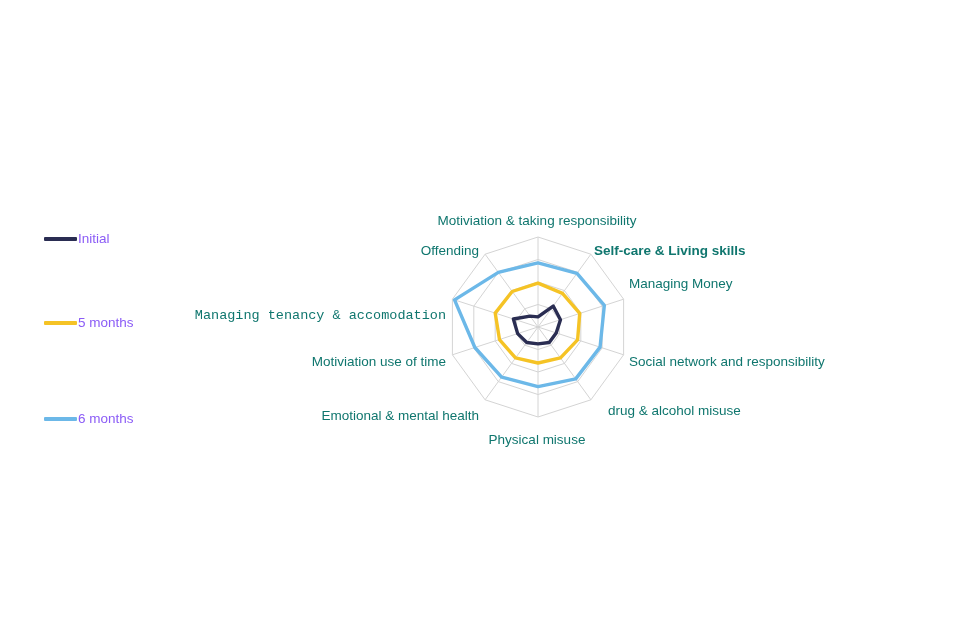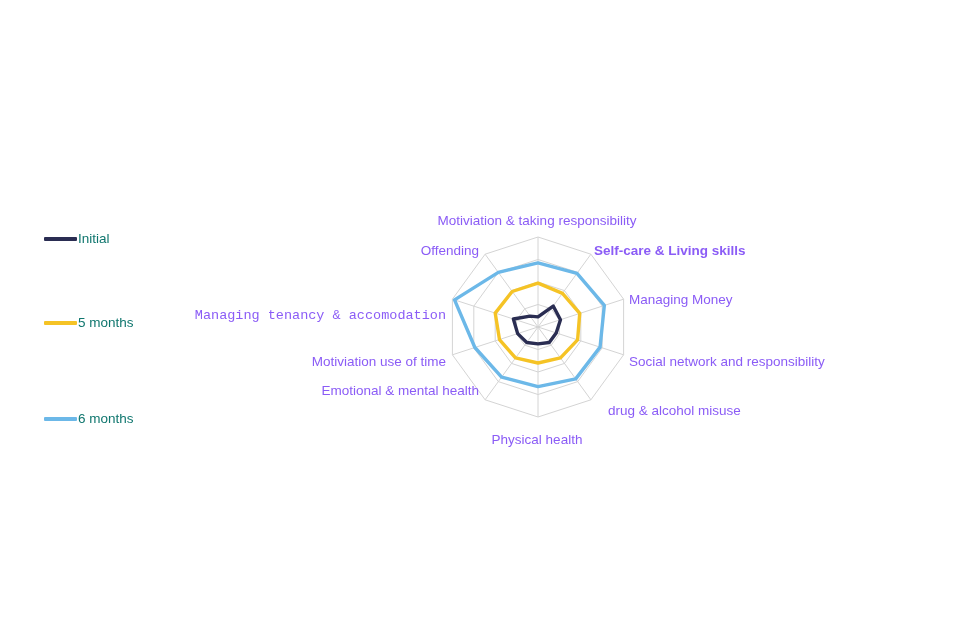--- a/index.html
+++ b/index.html
@@ -45,30 +45,30 @@
 
   .legend-swatch {
     width: 33px;
     height: 4px;
     border-radius: 1px;
     flex: 0 0 auto;
   }
   .legend-label {
     font-size: 13.5px;
     line-height: 18px;
-    color: #0f766e;
+    color: #8b5cf6;
     margin-left: 1px;
   }
 
   
   .axis-label {
     position: absolute;
     font-size: 13.5px;
     line-height: 16px;
-    color: #8b5cf6;
+    color: #0f766e;
     white-space: nowrap;
   }
   .axis-label.anchor-mid  { transform: translateX(-50%); }
   .axis-label.anchor-end  { transform: translateX(-100%); }
 
   svg { display: block; }
   .grid-poly {
     fill: none;
     stroke: #d4d4d4;
     stroke-width: 1;
@@ -120,23 +120,23 @@
       <line x1="538" y1="327" x2="452.40" y2="299.19" class="grid-spoke"></line>
       <line x1="538" y1="327" x2="485.10" y2="254.19" class="grid-spoke"></line>
       <polygon points="538.00,316.88 553.21,306.07 560.47,319.70 556.19,332.91 549.24,342.47 538.00,343.88 526.76,342.47 517.67,333.61 513.39,319.00 530.06,316.08" class="series-poly" stroke="#2a2d52"></polygon>
       <polygon points="538.00,283.13 562.47,293.32 579.73,313.44 577.59,339.86 560.48,357.94 538.00,363.00 515.52,357.94 499.48,339.52 495.20,313.09 512.21,291.50" class="series-poly" stroke="#f5c325"></polygon>
       <polygon points="538.00,262.88 577.01,273.30 604.34,305.45 600.06,347.16 575.69,378.88 538.00,386.63 501.63,377.06 474.87,347.51 454.54,299.88 498.32,272.39" class="series-poly" stroke="#6cb8e8"></polygon>
     </svg>
 
   <div id="axis-labels">
       <div class="axis-label anchor-mid" style="left: 537px; top: 213px;">Motiviation &amp; taking responsibility</div>
       <div class="axis-label anchor-start" style="left: 594px; top: 243px; font-weight: bold;">Self-care &amp; Living skills</div>
-      <div class="axis-label anchor-start" style="left: 629px; top: 292px;">Managing Money</div>
+      <div class="axis-label anchor-start" style="left: 629px; top: 276px;">Managing Money</div>
       <div class="axis-label anchor-start" style="left: 629px; top: 354px;">Social network and responsibility</div>
       <div class="axis-label anchor-start" style="left: 608px; top: 403px;">drug &amp; alcohol misuse</div>
-      <div class="axis-label anchor-mid" style="left: 537px; top: 432px;">Physical health</div>
-      <div class="axis-label anchor-end" style="left: 479px; top: 383px; text-align: center;">Emotional &amp; mental health</div>
+      <div class="axis-label anchor-mid" style="left: 537px; top: 432px;">Physical misuse</div>
+      <div class="axis-label anchor-end" style="left: 479px; top: 408px; text-align: center;">Emotional &amp; mental health</div>
       <div class="axis-label anchor-end" style="left: 446px; top: 354px;">Motiviation use of time</div>
       <div class="axis-label anchor-end" style="left: 446px; top: 308px; font-family: Liberation Mono, monospace;">Managing tenancy &amp; accomodation</div>
       <div class="axis-label anchor-end" style="left: 479px; top: 243px; text-align: right;">Offending</div>
     </div>
 
 </div>
 
 </body></html>

